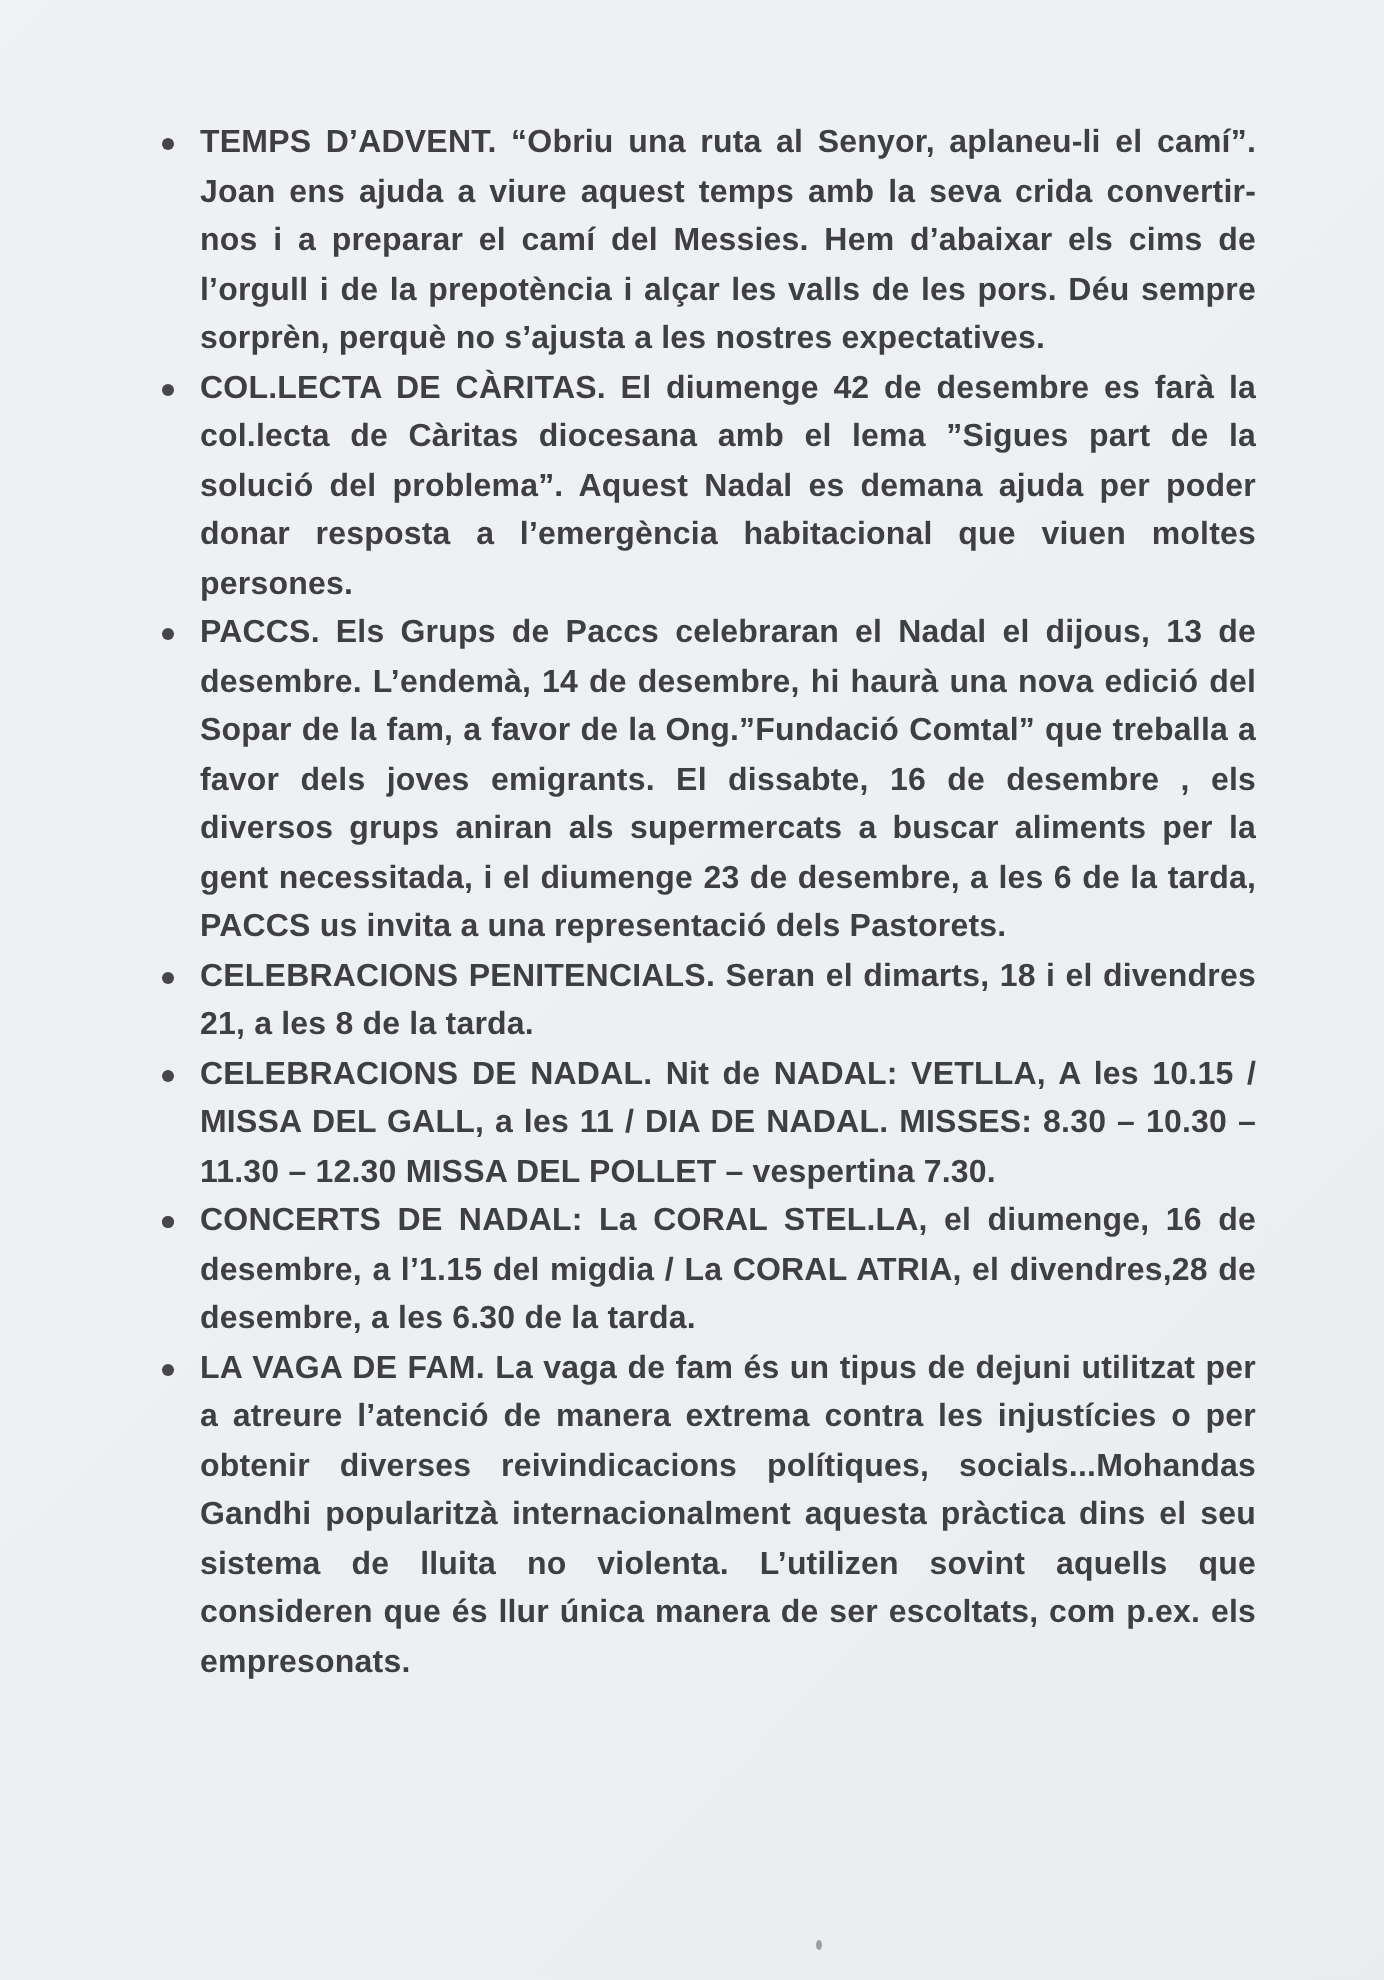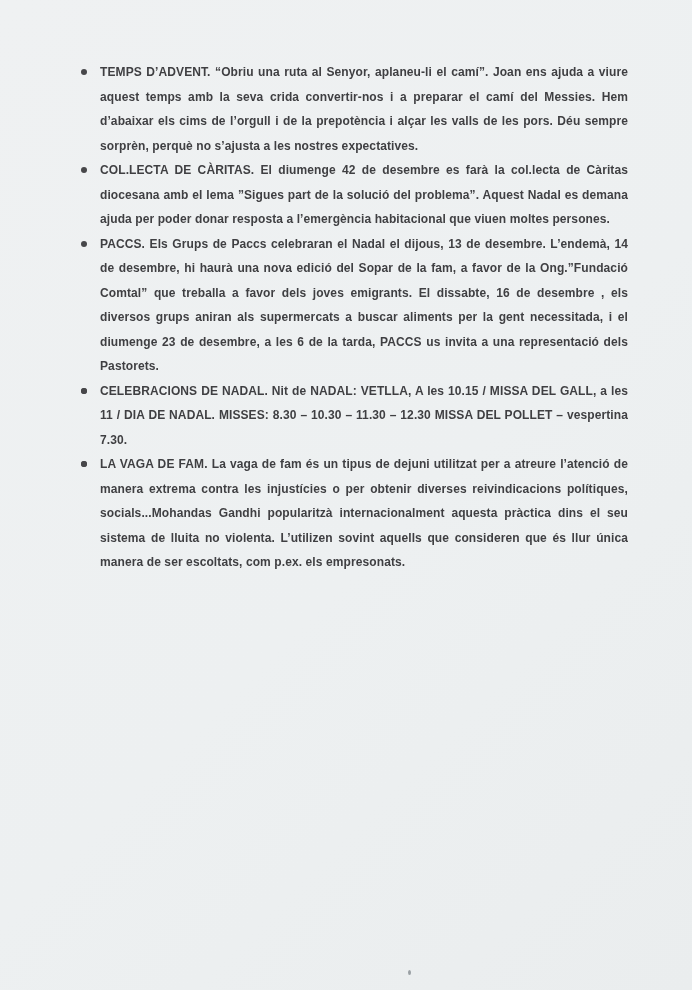--- a/index.html
+++ b/index.html
@@ -20,21 +20,21 @@
     background: linear-gradient(135deg, #eff1f2 0%, #edf0f1 55%, #eaedee 100%);
     color: #3f3f42;
   }
   ul.announcements {
     margin: 0;
     padding: 60px 64px 0 100px;
     list-style: none;
   }
   ul.announcements li {
     position: relative;
-    font-size: 12px;
+    font-size: 16px;
     font-weight: bold;
     line-height: 24.5px;
     text-align: justify;
     letter-spacing: 0.1px;
     color: #3f3f42;
   }
   .bullet {
     position: absolute;
     left: -19px;
     top: 9px;
@@ -65,27 +65,32 @@
     <li>
       <span class="bullet"></span>
       <span>COL.LECTA DE CÀRITAS. El diumenge 42 de desembre es farà la col.lecta de Càritas diocesana amb el lema ”Sigues part de la solució del problema”. Aquest Nadal es demana ajuda per poder donar resposta a l’emergència habitacional que viuen moltes persones.</span>
     </li>
     <li>
       <span class="bullet"></span>
       <span>PACCS.  Els Grups de Paccs celebraran el Nadal el dijous, 13 de desembre. L’endemà, 14 de desembre, hi haurà una nova edició del Sopar de la fam, a favor de la Ong.”Fundació Comtal” que treballa a favor dels  joves emigrants. El dissabte, 16 de desembre , els diversos grups aniran als supermercats a buscar aliments per la gent necessitada, i el diumenge 23 de desembre, a les 6 de la tarda, PACCS us invita a una representació dels Pastorets.</span>
     </li>
     <li>
       <span class="bullet"></span>
+      <span>CELEBRACIONS PENITENCIALS. Seran el dimarts, 18 i el divendres 21, a les 8 de la tarda.</span>
     </li>
     <li>
       <span class="bullet"></span>
       <span>CELEBRACIONS DE NADAL. Nit de NADAL: VETLLA, A les 10.15 / MISSA DEL GALL, a les 11 / DIA DE NADAL. MISSES: 8.30 – 10.30 – 11.30 – 12.30 MISSA DEL POLLET – vespertina 7.30.</span>
     </li>
     <li>
       <span class="bullet"></span>
     </li>
     <li>
       <span class="bullet"></span>
+      <span>CONCERTS DE NADAL: La CORAL STEL.LA, el diumenge, 16 de desembre, a l’1.15 del migdia /  La CORAL ATRIA, el divendres,28 de desembre, a les 6.30 de la tarda.</span>
+    </li>
+    <li>
+      <span class="bullet"></span>
       <span>LA VAGA DE FAM. La vaga de fam és un tipus de dejuni utilitzat per a atreure l’atenció de manera extrema contra les injustícies o per obtenir diverses reivindicacions polítiques, socials...Mohandas Gandhi popularitzà internacionalment aquesta pràctica dins el seu sistema de lluita no violenta. L’utilizen sovint aquells que consideren que és llur única manera de ser escoltats, com p.ex. els empresonats.</span>
     </li>
   </ul>
   <div class="speck"></div>
 </div>
 
 </body></html>

